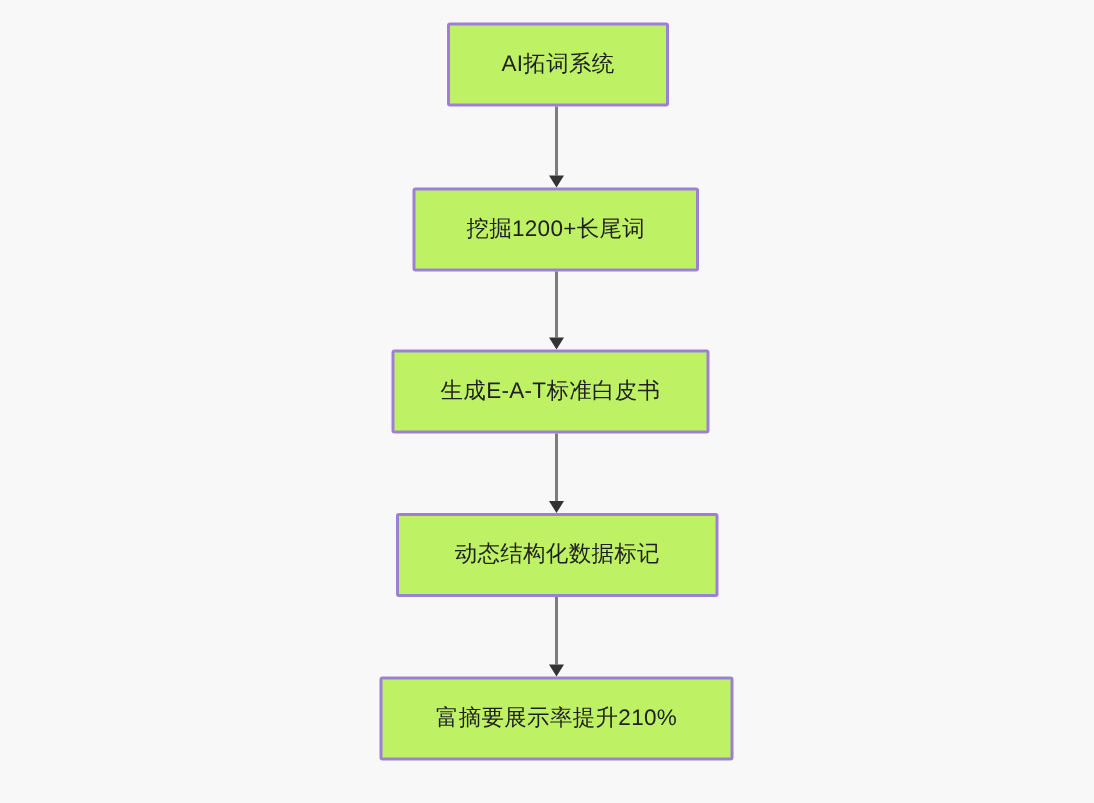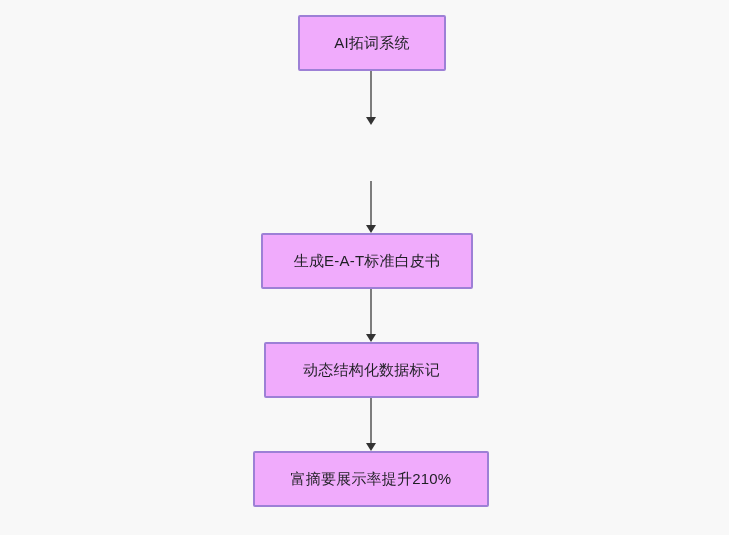--- a/index.html
+++ b/index.html
@@ -14,21 +14,21 @@
     overflow: hidden;
   }
   #flowchart {
     position: relative;
     width: 729px;
     height: 535px;
   }
   .node {
     position: absolute;
     box-sizing: border-box;
-    background: #f0abfc;
+    background: #bef264;
     border: 2px solid #9d80d6;
     border-radius: 2px;
     display: flex;
     align-items: center;
     justify-content: center;
     color: #1f1f24;
     font-size: 15px;
     line-height: 1.2;
     letter-spacing: 0.2px;
     white-space: nowrap;
@@ -62,20 +62,23 @@
 
   <div class="node" style="left:298px; top:15px; width:148px; height:56px;">
     <span>AI拓词系统</span>
   </div>
 
   <div class="edge" style="left:370px; top:71px;">
     <div class="edge-line" style="height:46px;"></div>
     <div class="edge-head" style="top:46px;"></div>
   </div>
 
+  <div class="node" style="left:275px; top:125px; width:191px; height:56px;">
+    <span>挖掘1200+长尾词</span>
+  </div>
 
   <div class="edge" style="left:370px; top:181px;">
     <div class="edge-line" style="height:44px;"></div>
     <div class="edge-head" style="top:44px;"></div>
   </div>
 
   <div class="node" style="left:261px; top:233px; width:212px; height:56px;">
     <span>生成E-A-T标准白皮书</span>
   </div>
 

